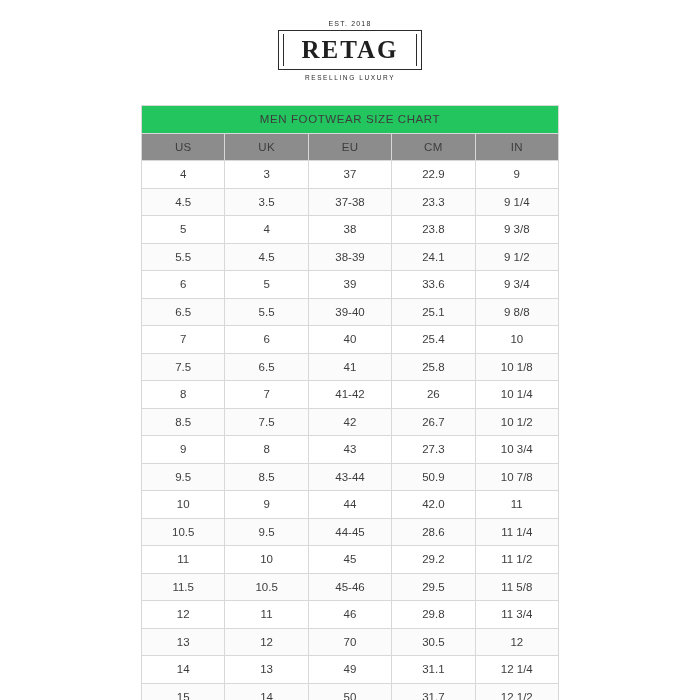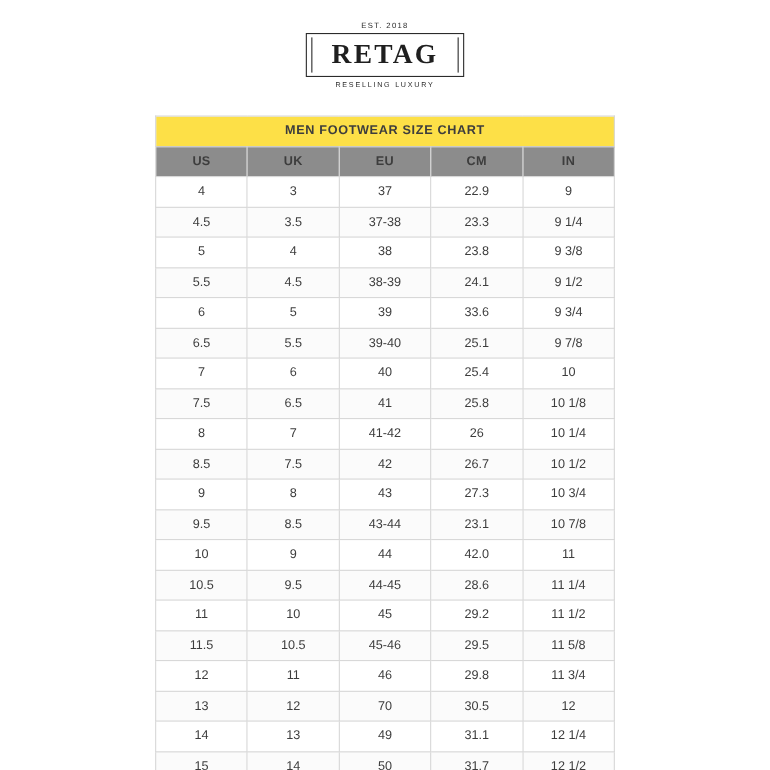--- a/index.html
+++ b/index.html
@@ -86,32 +86,32 @@
   table.size-chart td {
     border: 1px solid #d8d8d8;
     text-align: center;
     font-size: 11.5px;
     color: #3d3d3d;
     height: 26.5px;
     padding: 0;
     font-family: "Liberation Sans", sans-serif;
   }
   .title-row th {
-    background: #fde047;
+    background: #22c55e;
     color: #ffffff;
     font-size: 15px;
-    font-weight: bold;
+    font-weight: normal;
     letter-spacing: 0.6px;
     height: 44px;
     border: 1px solid #27b6b6;
   }
   .head-row th {
     background: #8c8c8c;
     color: #ffffff;
-    font-weight: bold;
+    font-weight: normal;
     font-size: 11.5px;
     height: 29px;
     border: 1px solid #8c8c8c;
     letter-spacing: 0.3px;
   }
   tbody tr td {
     background: #ffffff;
   }
   tbody tr:nth-child(even) td {
     background: #fbfbfb;
@@ -178,21 +178,21 @@
           <td>5</td>
           <td>39</td>
           <td>33.6</td>
           <td>9 3/4</td>
         </tr>
         <tr>
           <td>6.5</td>
           <td>5.5</td>
           <td>39-40</td>
           <td>25.1</td>
-          <td>9 7/8</td>
+          <td>9 8/8</td>
         </tr>
         <tr>
           <td>7</td>
           <td>6</td>
           <td>40</td>
           <td>25.4</td>
           <td>10</td>
         </tr>
         <tr>
           <td>7.5</td>
@@ -219,21 +219,21 @@
           <td>9</td>
           <td>8</td>
           <td>43</td>
           <td>27.3</td>
           <td>10 3/4</td>
         </tr>
         <tr>
           <td>9.5</td>
           <td>8.5</td>
           <td>43-44</td>
-          <td>23.1</td>
+          <td>50.9</td>
           <td>10 7/8</td>
         </tr>
         <tr>
           <td>10</td>
           <td>9</td>
           <td>44</td>
           <td>42.0</td>
           <td>11</td>
         </tr>
         <tr>

